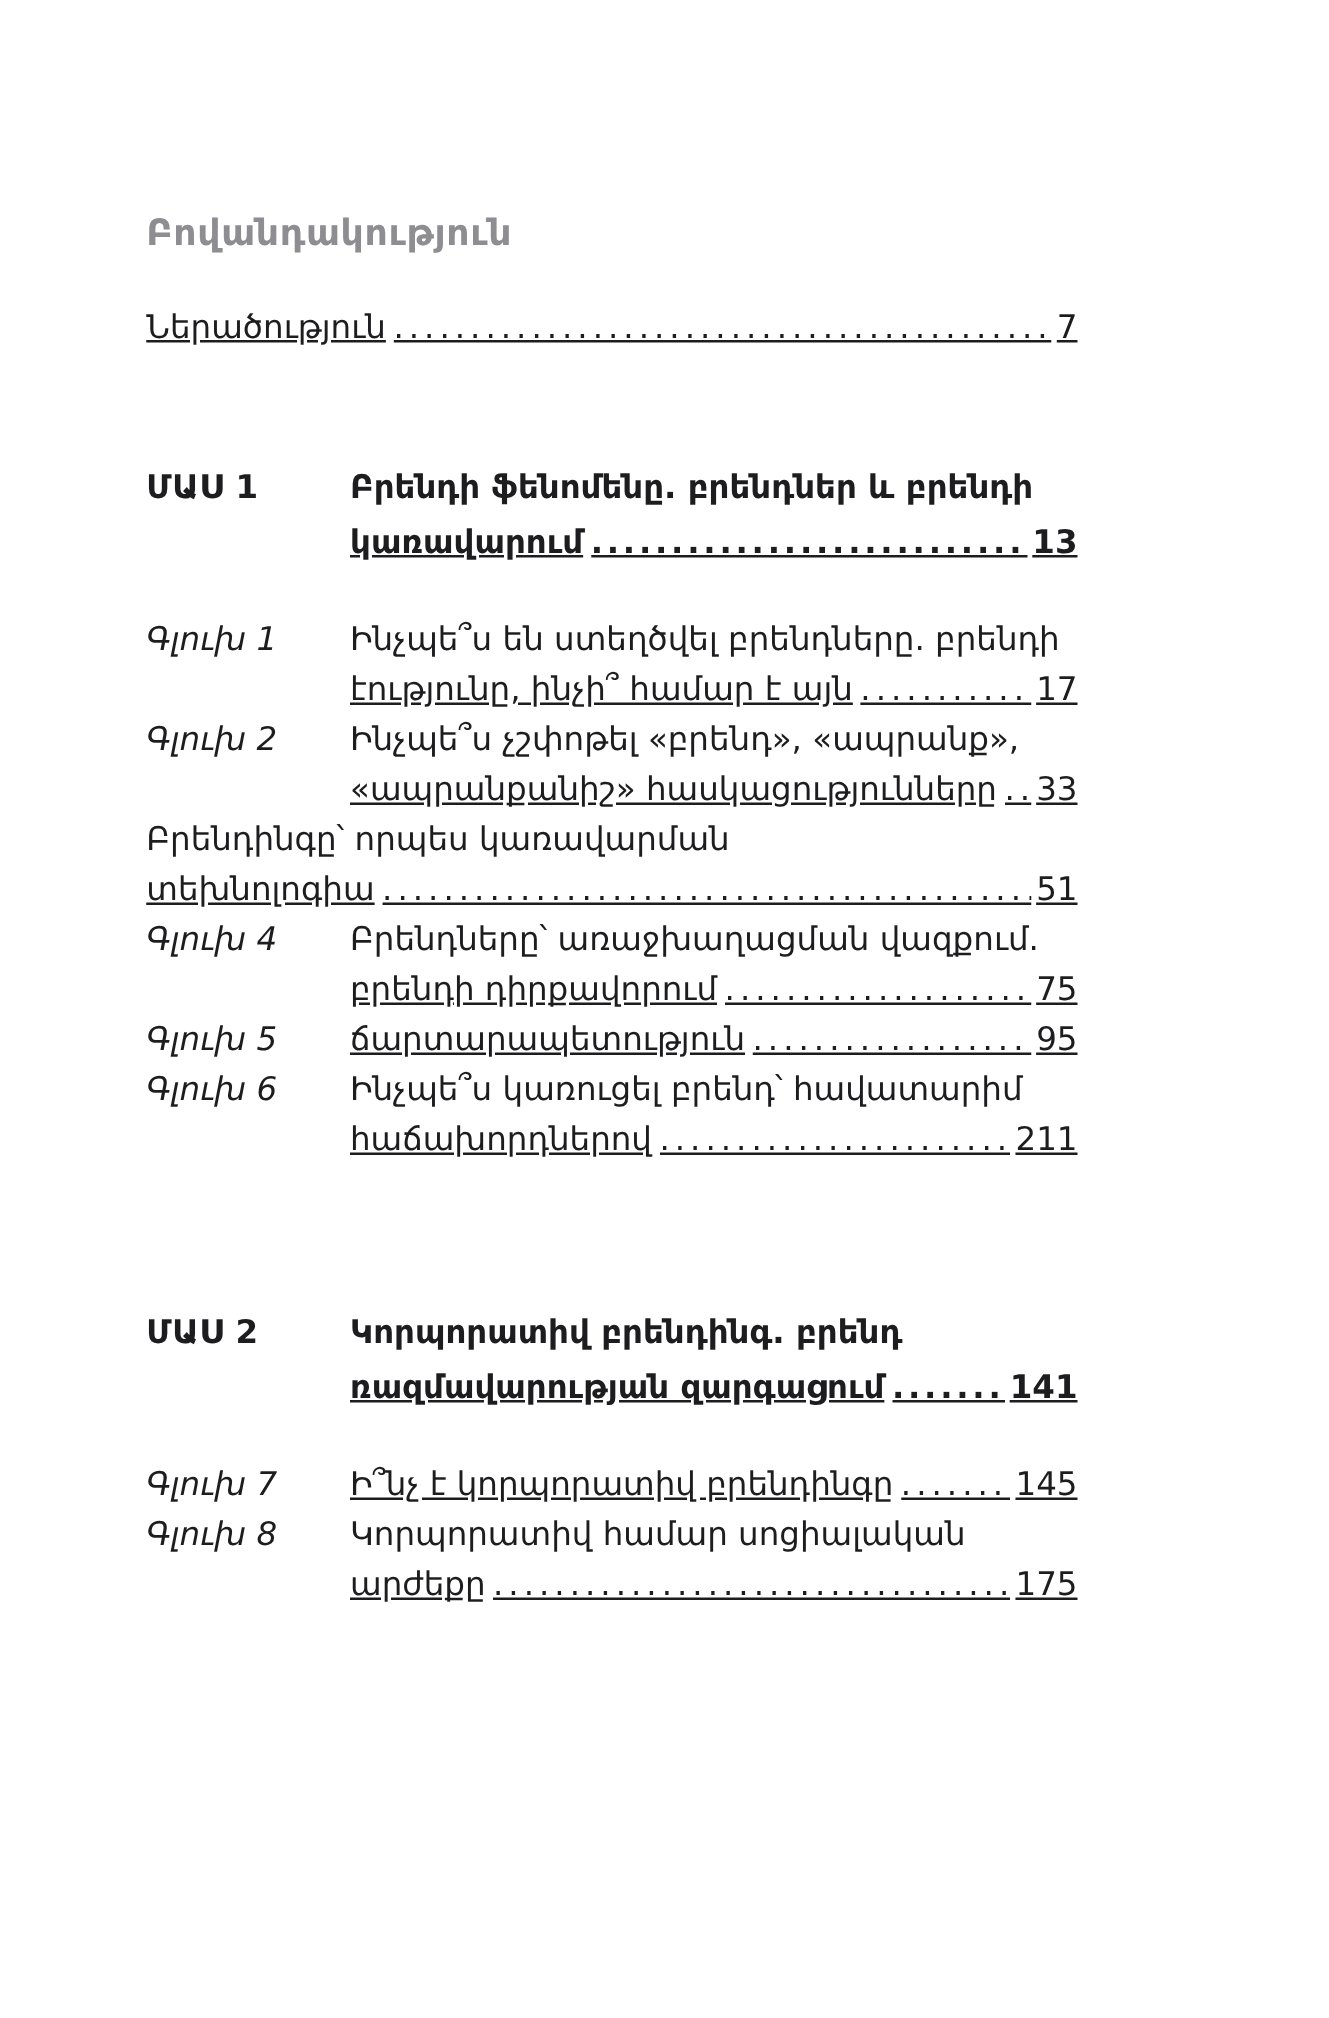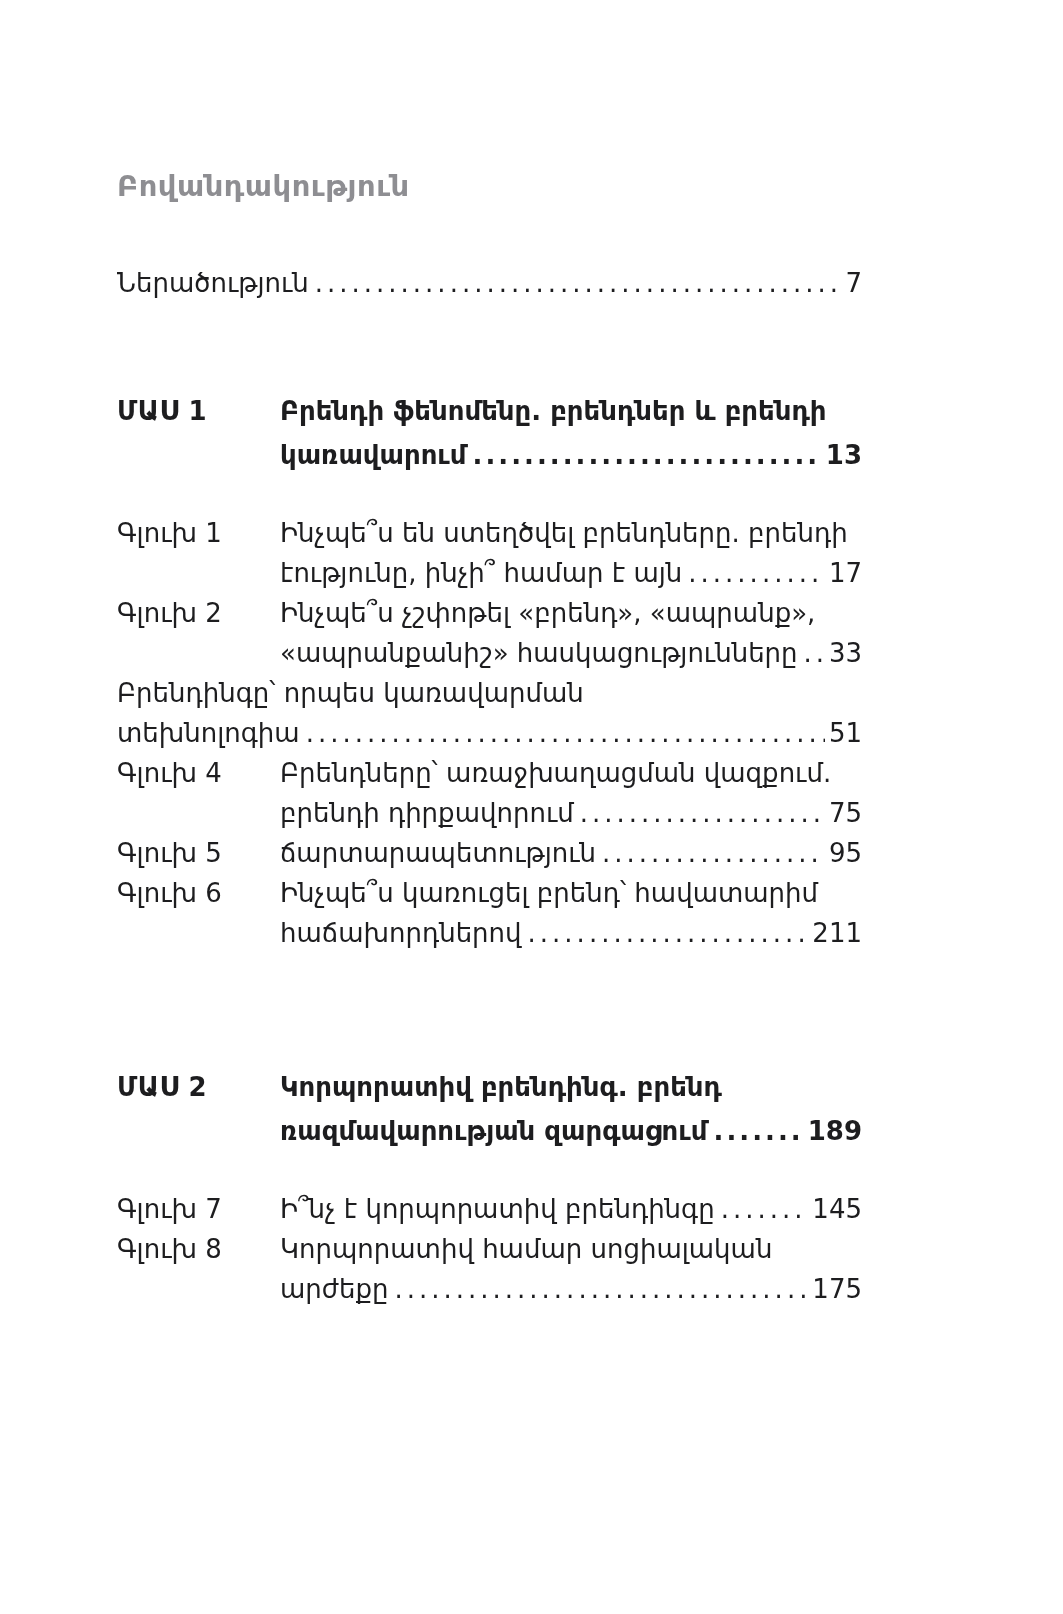--- a/index.html
+++ b/index.html
@@ -21,51 +21,53 @@
     left: 117px;
     top: 168px;
     width: 745px;
   }
   .doc-heading {
     font-size: 29px;
     font-weight: bold;
     color: #8e8e92;
     letter-spacing: 0.5px;
     line-height: 36px;
-    margin-bottom: 59px;
+    margin-bottom: 38px;
   }
   .row {
     display: flex;
     font-size: 26px;
     line-height: 40px;
   }
   .col-label {
     flex: 0 0 163px;
     white-space: nowrap;
   }
   .col-label.chapter {
+    font-style: italic;
   }
   .col-label.part {
     font-weight: bold;
     letter-spacing: 0.5px;
   }
   .col-body {
     flex: 1;
     min-width: 0;
   }
   .part .col-body {
     font-weight: bold;
   }
   .part .row-inner,
   .part.row {
     line-height: 44px;
   }
   .leaderline {
     display: flex;
     align-items: flex-start;
+    text-decoration: underline;
   }
   .leaderline .txt {
     white-space: nowrap;
   }
   .dots {
     flex: 1;
     overflow: hidden;
     white-space: nowrap;
     margin: 0 4px 0 6px;
     min-width: 12px;
@@ -187,21 +189,21 @@
       </div>
     </div>
 
     <div class="row part part-2">
       <div class="col-label part">ՄԱՍ 2</div>
       <div class="col-body">
         <div>Կորպորատիվ բրենդինգ. բրենդ</div>
         <div class="leaderline">
           <span class="txt">ռազմավարության զարգացում</span>
           <span class="dots"></span>
-          <span class="pg">189</span>
+          <span class="pg">141</span>
         </div>
       </div>
     </div>
 
     <div class="row">
       <div class="col-label chapter">Գլուխ 7</div>
       <div class="col-body">
         <div class="leaderline">
           <span class="txt">Ի՞նչ է կորպորատիվ բրենդինգը</span>
           <span class="dots"></span>

